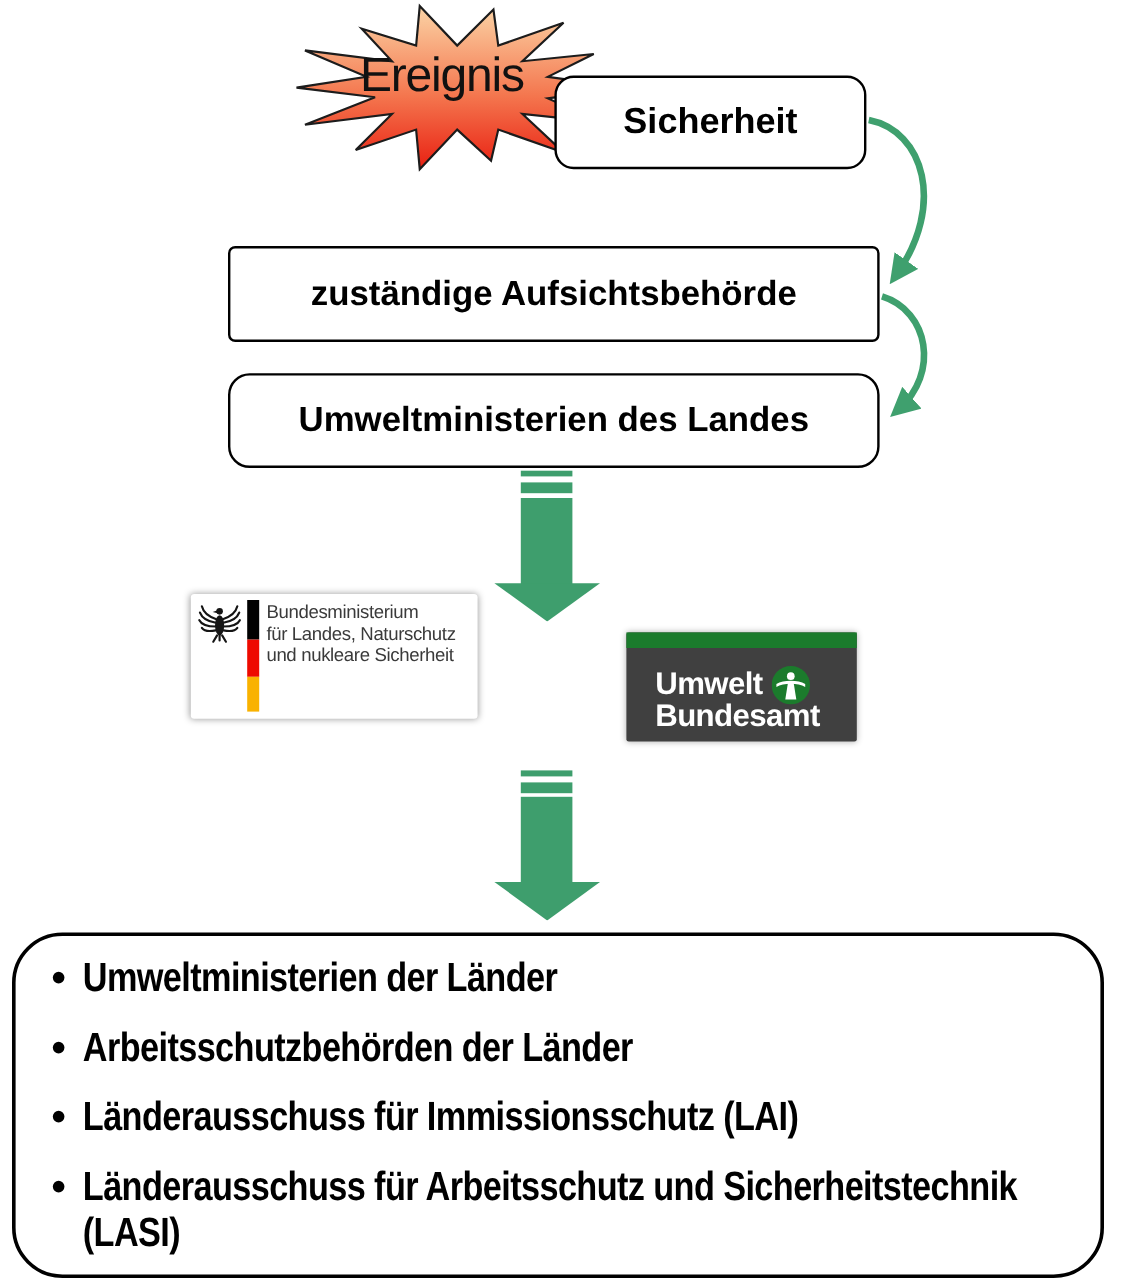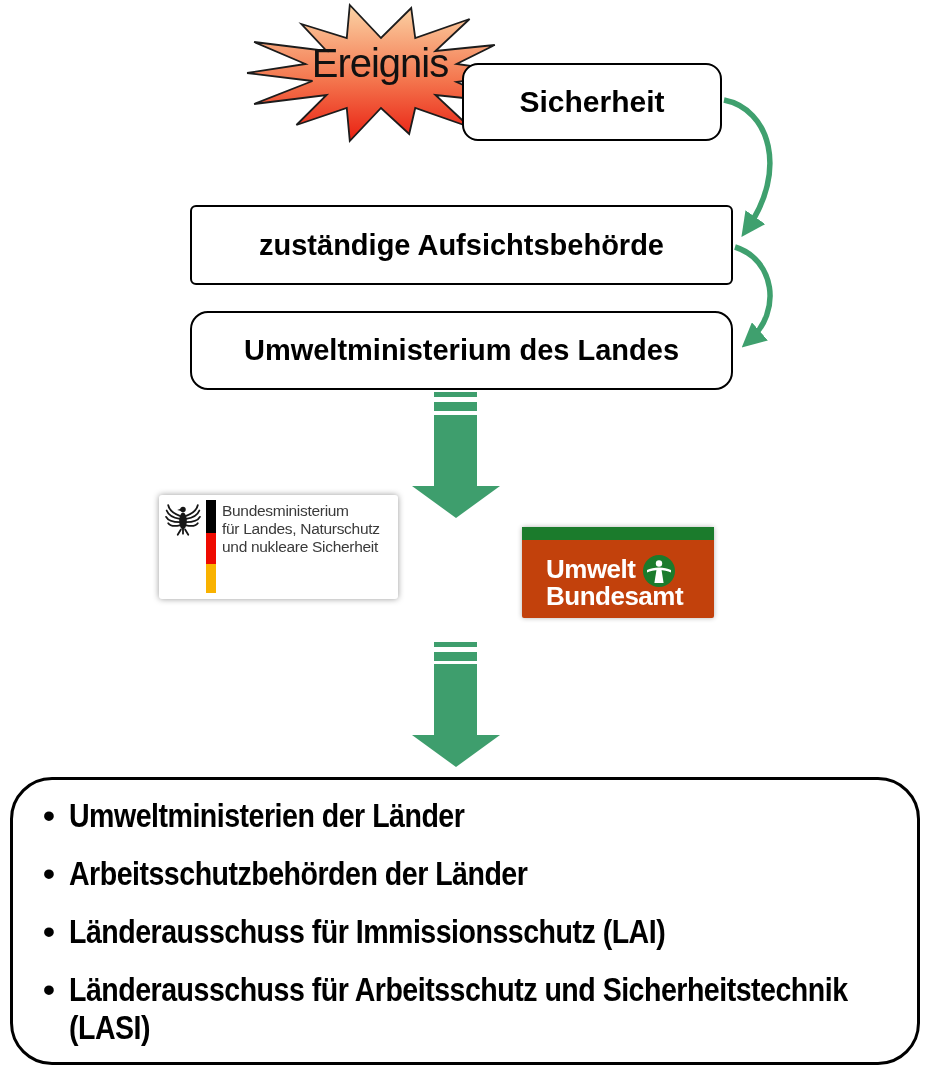--- a/index.html
+++ b/index.html
@@ -9,21 +9,21 @@
 
   
   .flowbox{position:absolute;background:#fff;border:2.5px solid #000;box-sizing:border-box;
            display:flex;align-items:center;justify-content:center;font-weight:bold;}
   #box-betreiber{left:462px;top:63px;width:260px;height:78px;border-radius:16px;font-size:30px;z-index:3;}
   #box-aufsicht {left:190px;top:205px;width:543px;height:80px;border-radius:6px;font-size:29px;z-index:2;}
   #box-umwelt   {left:190px;top:311px;width:543px;height:79px;border-radius:18px;font-size:29px;z-index:2;}
 
   
   #burst-svg{left:235px;top:1px;width:292px;height:144px;z-index:1;}
-  #burst-label{left:300px;top:41px;width:160px;height:44px;line-height:44px;text-align:center;
+  #burst-label{left:300px;top:41px;width:160px;height:44px;line-height:44px;text-align:left;
                font-size:40px;letter-spacing:-1px;color:#111;z-index:2;}
 
   
   #curves-svg{left:690px;top:85px;width:120px;height:280px;z-index:4;}
 
   
   .striped-arrow{left:406px;width:100px;height:126px;z-index:2;}
   #striped-arrow-1{top:392px;}
   #striped-arrow-2{top:641px;}
 
@@ -32,21 +32,21 @@
             box-shadow:0 0 6px rgba(0,0,0,.40);}
   #bmu-eagle{position:absolute;left:6px;top:6px;width:36px;height:38px;}
   #bmu-flag{position:absolute;left:47px;top:5px;width:10px;height:93px;}
   #bmu-flag .flag-black{height:33px;background:#000;}
   #bmu-flag .flag-red{height:31px;background:#ee0a00;}
   #bmu-flag .flag-gold{height:29px;background:#f9b200;}
   #bmu-text{position:absolute;left:63px;top:7px;font-size:15.5px;line-height:18px;
             letter-spacing:-0.3px;color:#3a3a3a;white-space:nowrap;}
 
   
-  #uba-logo{left:522px;top:527px;width:192px;height:91px;background:#c2410c;border-radius:2px;
+  #uba-logo{left:522px;top:527px;width:192px;height:91px;background:#404040;border-radius:2px;
             box-shadow:0 0 5px rgba(0,0,0,.30);}
   #uba-stripe{position:absolute;left:0;top:0;right:0;height:13px;background:#1b7b2c;}
   #uba-text{position:absolute;left:24px;top:29px;color:#fff;font-weight:bold;font-size:26px;
             line-height:27px;letter-spacing:-0.5px;}
   #uba-icon{position:absolute;left:121px;top:28px;width:32px;height:32px;}
 
   
   #list-box{left:10px;top:777px;width:910px;height:288px;background:#fff;border:3px solid #000;
             border-radius:42px;box-sizing:border-box;padding:16px 16px 0 30px;
             display:flex;flex-direction:column;gap:20px;z-index:2;}
@@ -71,21 +71,21 @@
   </svg>
   <div id="burst-label" class="abs">Ereignis</div>
 
   <div class="flowbox" id="box-betreiber">
     <span>Sicherheit</span>
   </div>
   <div class="flowbox" id="box-aufsicht">
     <span>zuständige Aufsichtsbehörde</span>
   </div>
   <div class="flowbox" id="box-umwelt">
-    <span>Umweltministerium des Landes</span>
+    <span>Umweltministerien des Landes</span>
   </div>
 
   <svg id="curves-svg" class="abs" viewBox="0 0 120 280">
     <defs>
       <marker id="ah" viewBox="0 0 10 10" refX="6" refY="5" markerWidth="4.4" markerHeight="4.4" orient="auto">
         <path d="M0,0 L10,5 L0,10 z" fill="#3FA06E"></path>
       </marker>
     </defs>
     <path d="M34,15 C80,24 98,86 57,144" stroke="#3FA06E" stroke-width="5.5" fill="none" marker-end="url(#ah)"></path>
     <path d="M45,162 C84,174 93,226 59,256" stroke="#3FA06E" stroke-width="5.5" fill="none" marker-end="url(#ah)"></path>

